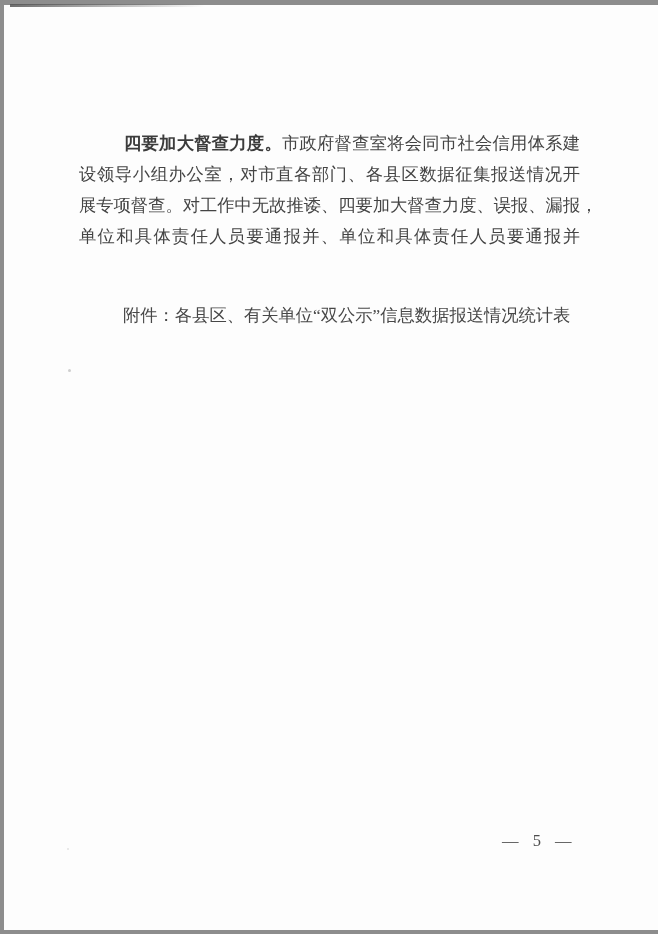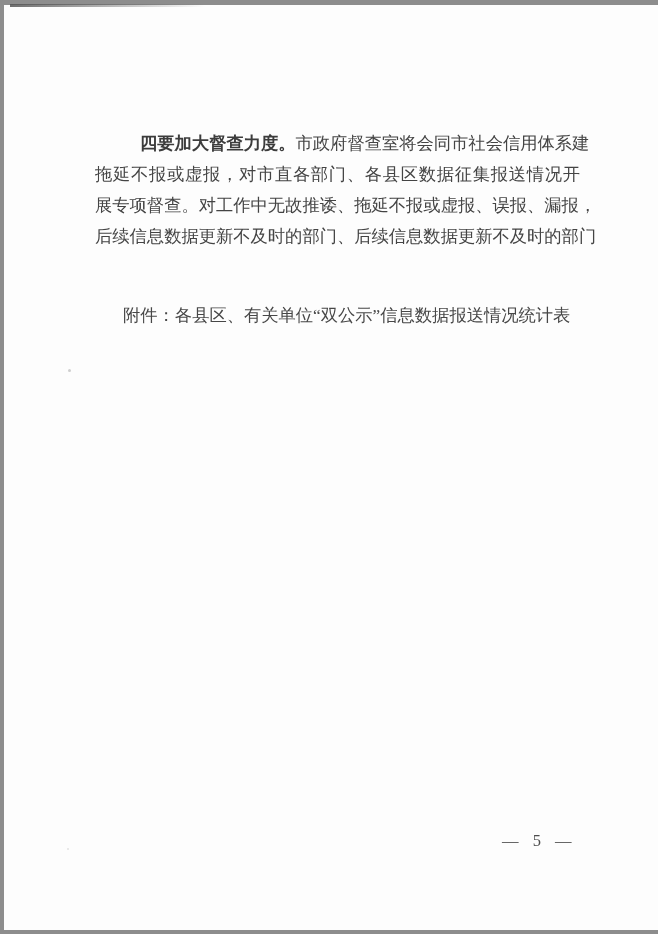--- a/index.html
+++ b/index.html
@@ -45,21 +45,20 @@
     width: 501px;
     font-size: 17.3px;
     line-height: 31px;
     color: #444444;
     letter-spacing: 0;
   }
   .doc-line {
     white-space: nowrap;
     text-align: justify;
     text-align-last: justify;
-    margin-left: 16px;
   }
   .doc-line.first {
     text-indent: 45px;
   }
   .doc-line.last {
     text-align-last: left;
   }
   .lead-bold {
     font-weight: bold;
     color: #3c3c3c;
@@ -90,20 +89,20 @@
 
 <div class="scan-bar top"></div>
 <div class="scan-bar left"></div>
 <div class="scan-bar bottom"></div>
 <div class="scan-shadow-line"></div>
 <div class="speck s1"></div>
 <div class="speck s2"></div>
 
 <div class="body-text">
   <div class="doc-line first"><span class="lead-bold">四要加大督查力度。</span><span>市政府督查室将会同市社会信用体系建</span></div>
-  <div class="doc-line"><span>拖延不报或虚报，对市直各部门、各县区数据征集报送情况开</span></div>
-  <div class="doc-line"><span>展专项督查。对工作中无故推诿、拖延不报或虚报、误报、漏报，</span></div>
-  <div class="doc-line"><span>后续信息数据更新不及时的部门、后续信息数据更新不及时的部门</span></div>
+  <div class="doc-line"><span>设领导小组办公室，对市直各部门、各县区数据征集报送情况开</span></div>
+  <div class="doc-line"><span>展专项督查。对工作中无故推诿、四要加大督查力度、误报、漏报，</span></div>
+  <div class="doc-line"><span>单位和具体责任人员要通报并、单位和具体责任人员要通报并</span></div>
 </div>
 
 <div class="attachment-line">附件：各县区、有关单位“双公示”信息数据报送情况统计表</div>
 
 <div class="page-number">— 5 —</div>
 
 </body></html>

